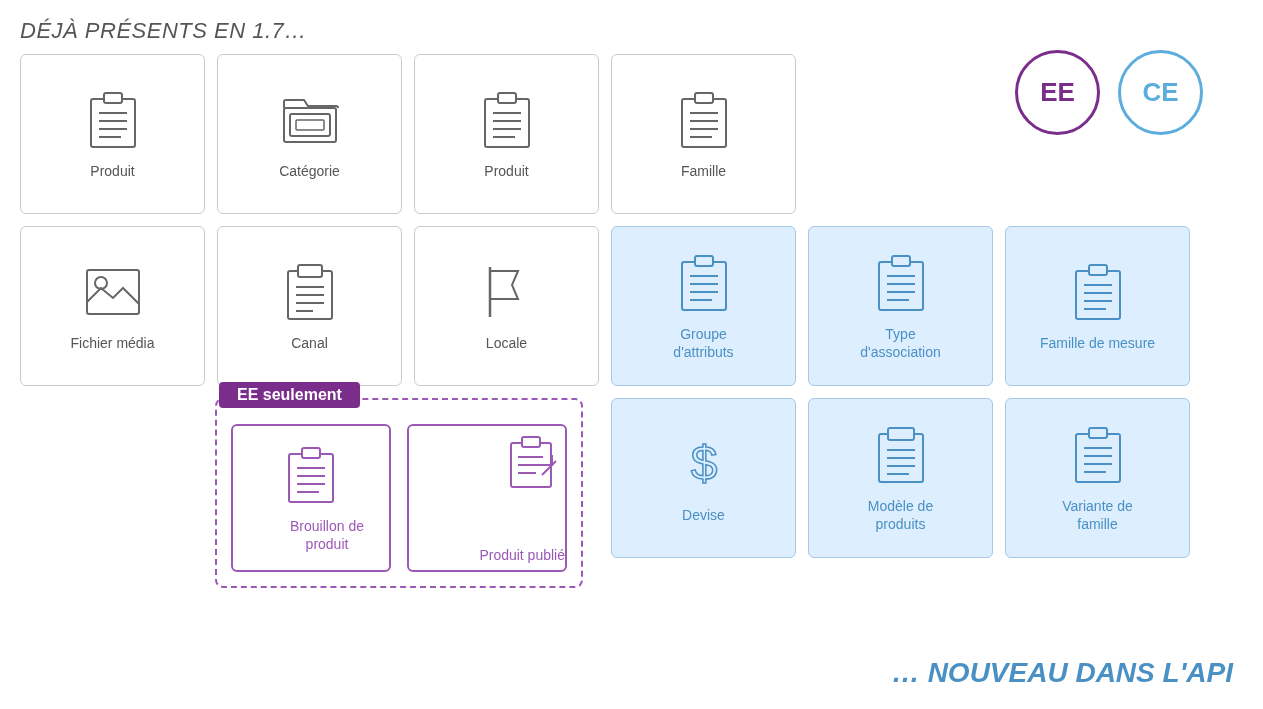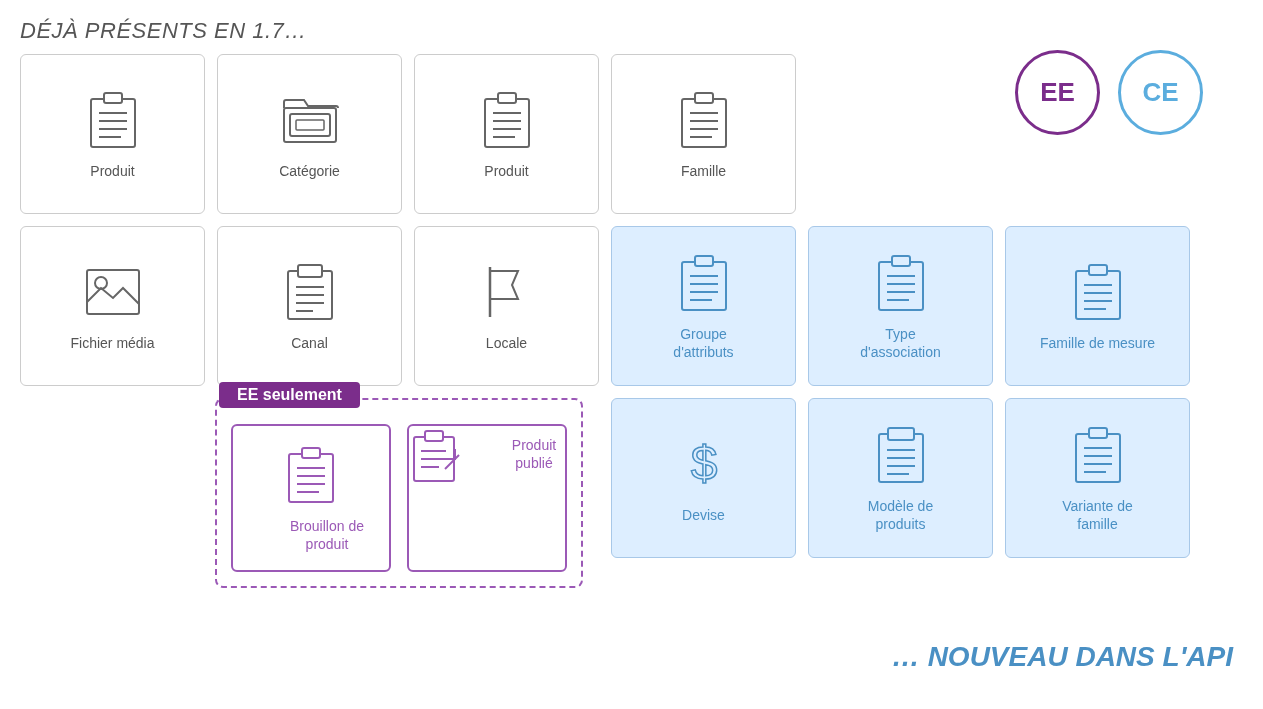--- a/index.html
+++ b/index.html
@@ -123,22 +123,22 @@
       margin-left: 32px;
     }
 
     
     .card-ce {
       width: 160px;
       height: 148px;
       border: 2px solid #9b59b6;
       border-radius: 6px;
       display: flex;
-      flex-direction: row;
-      align-items: flex-start;
+      flex-direction: column;
+      align-items: flex-end;
       justify-content: center;
       background: #fff;
       cursor: default;
       flex-shrink: 0;
       margin: 4px;
       gap: 40px;
     }
 
     .card-ce .card-label {
       color: #9b59b6;
@@ -179,21 +179,21 @@
     }
 
     .badge-ce {
       border: 3px solid #5badde;
       color: #5badde;
     }
 
     
     .nouveau-text {
       position: absolute;
-      bottom: 36px;
+      bottom: 20px;
       right: 30px;
       font-size: 28px;
       font-weight: bold;
       font-style: italic;
       color: #4a90c4;
       text-align: right;
     }
   </style>
 </head>
 <body>

